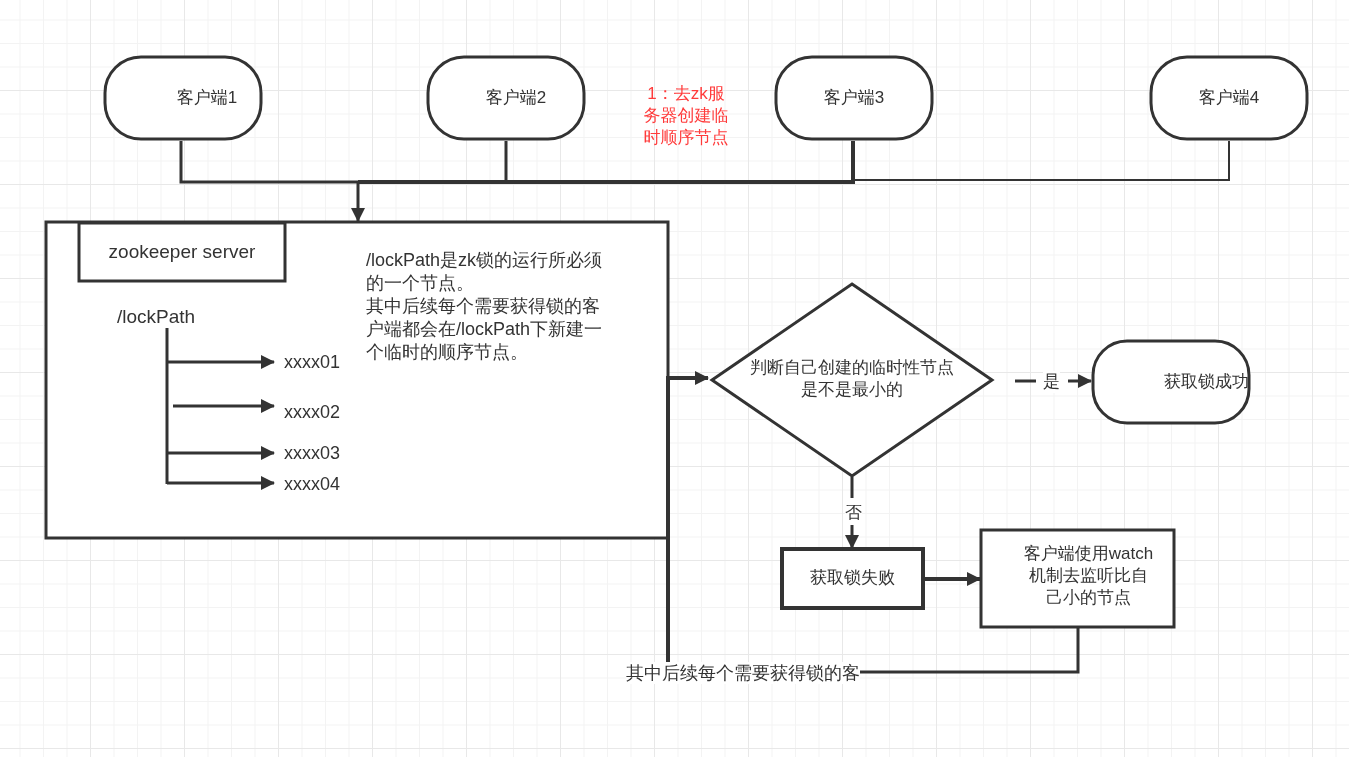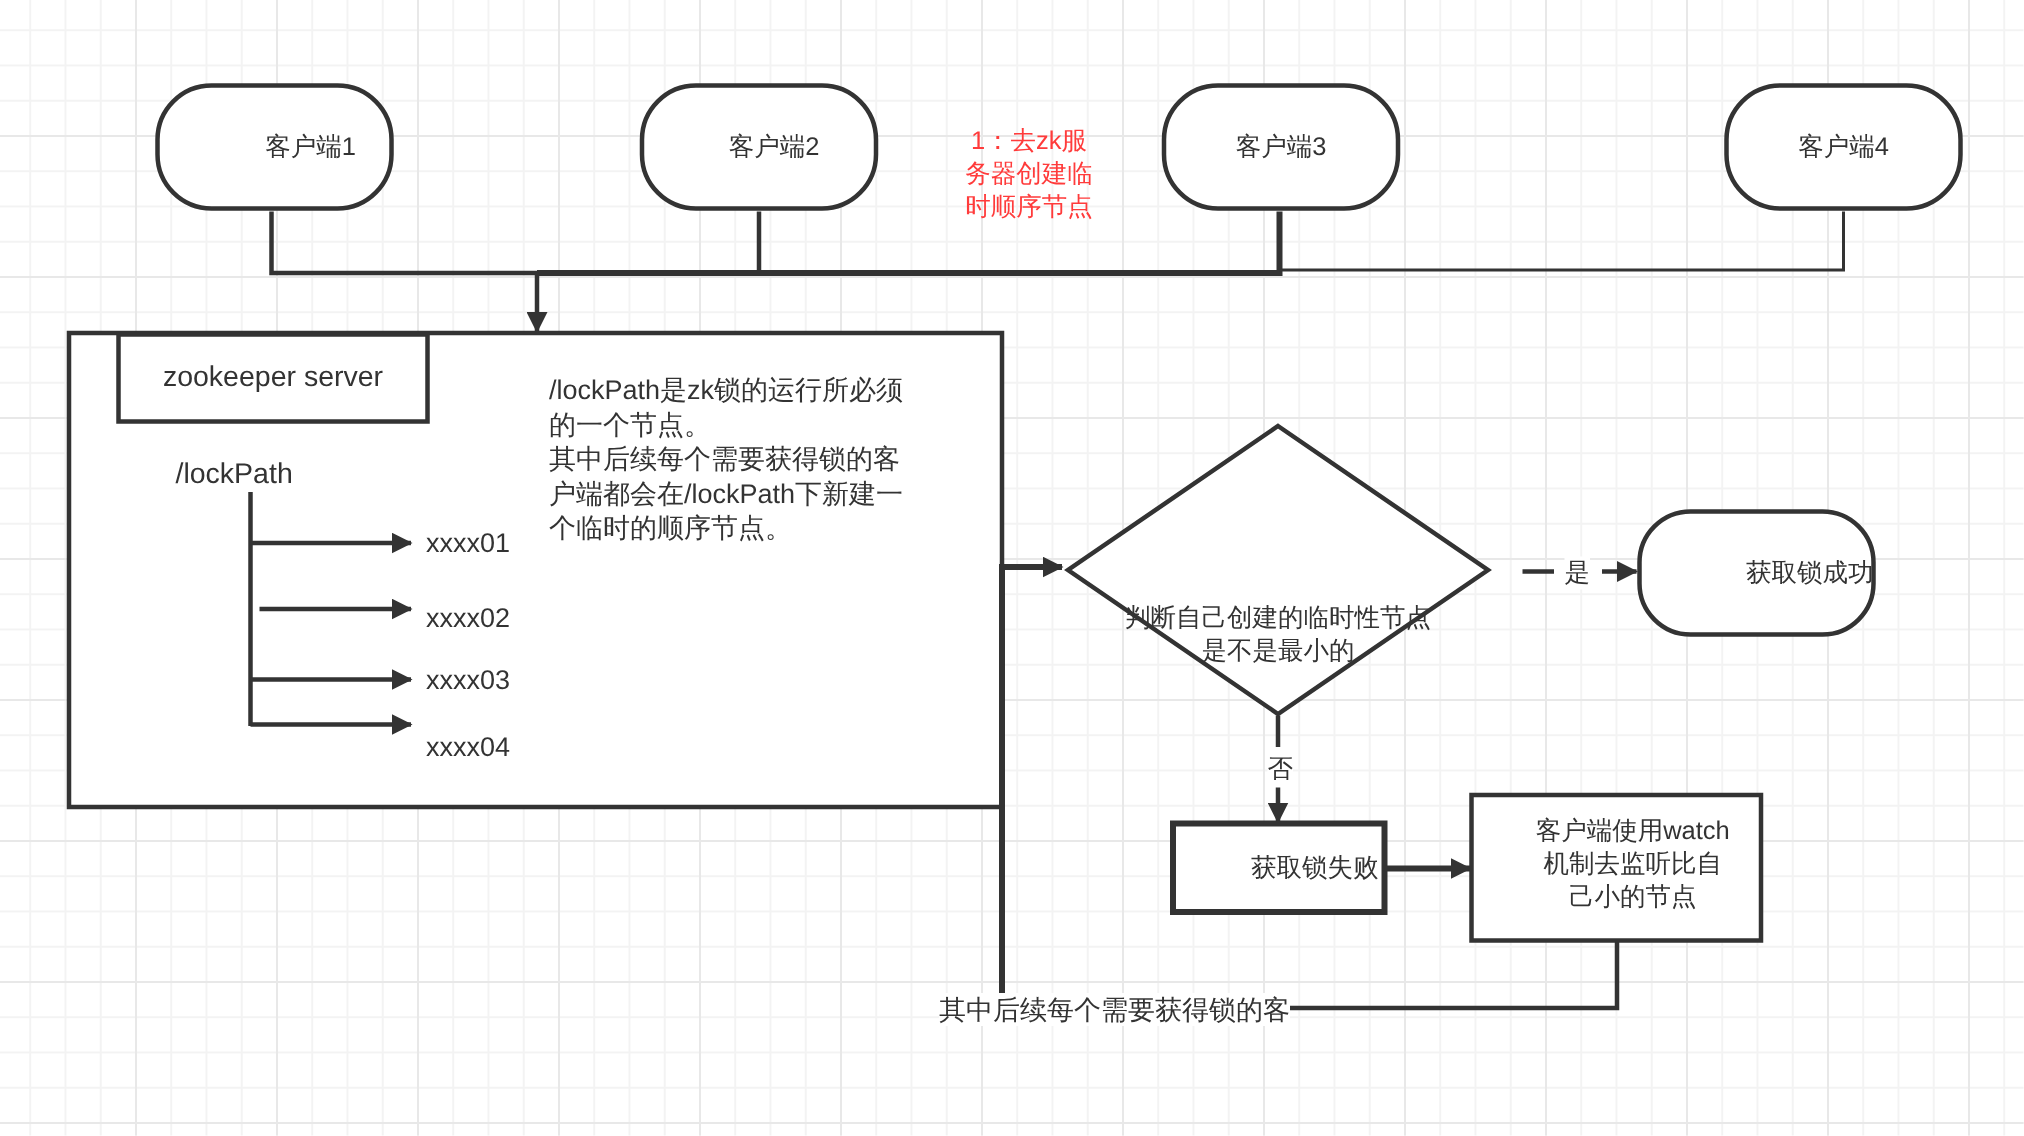--- a/index.html
+++ b/index.html
@@ -88,41 +88,41 @@
   <div>时顺序节点</div>
 </div>
 
 <div class="txt center" style="left:79px;top:241px;width:206px;font-size:19px;">zookeeper server</div>
 
 <div class="txt" style="left:117px;top:306px;font-size:19px;text-align:center;">/lockPath</div>
 
 <div class="txt" style="left:284px;top:351px;font-size:18px;">xxxx01</div>
 <div class="txt" style="left:284px;top:401px;font-size:18px;">xxxx02</div>
 <div class="txt" style="left:284px;top:442px;font-size:18px;">xxxx03</div>
-<div class="txt" style="left:284px;top:473px;font-size:18px;margin-top:14px;">xxxx04</div>
+<div class="txt" style="left:284px;top:473px;font-size:18px;">xxxx04</div>
 
 <div class="txt" style="left:366px;top:249px;font-size:18px;line-height:23px;">
   <div>/lockPath是zk锁的运行所必须</div>
   <div>的一个节点。</div>
   <div>其中后续每个需要获得锁的客</div>
   <div>户端都会在/lockPath下新建一</div>
   <div>个临时的顺序节点。</div>
 </div>
 
-<div class="txt center" style="left:712px;top:357px;width:280px;margin-top:44px;">
+<div class="txt center" style="left:712px;top:357px;width:280px;">
   <div>判断自己创建的临时性节点</div>
   <div>是不是最小的</div>
 </div>
 
 <div class="txt bgw" style="left:1043px;top:371px;">是</div>
 <div class="txt bgw" style="left:845px;top:502px;">否</div>
 
 <div class="txt center" style="left:1093px;top:371px;width:156px;text-align:right;">获取锁成功</div>
 
-<div class="txt center" style="left:806px;top:568px;width:141px;">获取锁失败</div>
+<div class="txt center" style="left:782px;top:568px;width:141px;font-family:Liberation Mono, monospace;">获取锁失败</div>
 
 <div class="txt center" style="left:981px;top:543px;width:193px;padding-left:11px;">
   <div>客户端使用watch</div>
   <div>机制去监听比自</div>
   <div>己小的节点</div>
 </div>
 
 <div class="txt bgw" style="left:626px;top:662px;font-size:18px;">其中后续每个需要获得锁的客</div>
 
 </body></html>

